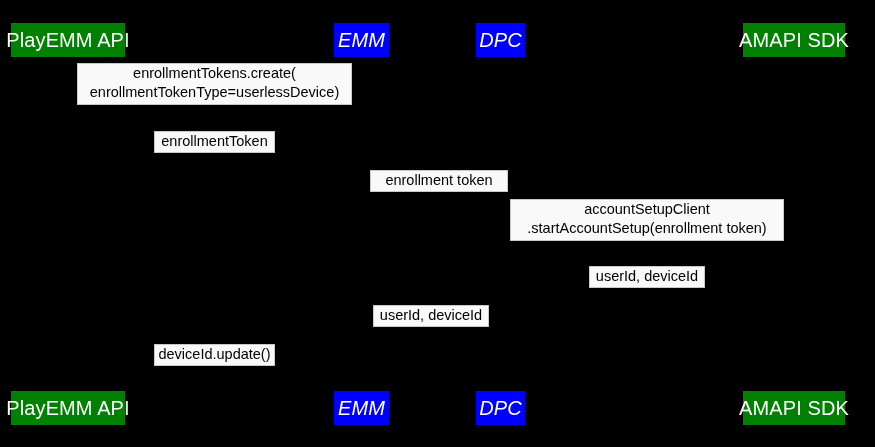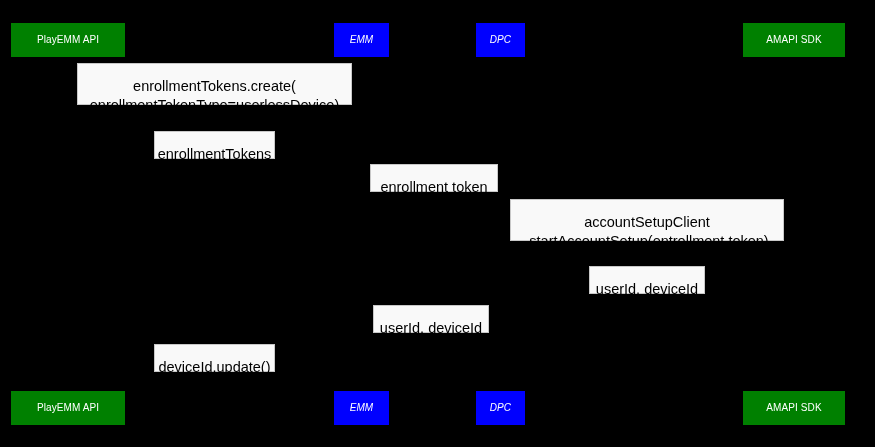--- a/index.html
+++ b/index.html
@@ -18,21 +18,21 @@
   }
 
   
   .participant {
     position: absolute;
     box-sizing: border-box;
     display: flex;
     align-items: center;
     justify-content: center;
     color: #ffffff;
-    font-size: 10px;
+    font-size: 20px;
     line-height: 1;
     white-space: nowrap;
     letter-spacing: 0.1px;
   }
   .participant.green { background: #008000; }
   .participant.blue  { background: #0000ff; font-style: italic; }
 
   
   .lifeline {
     position: absolute;
@@ -59,21 +59,21 @@
   
   .msg-label {
     position: absolute;
     box-sizing: border-box;
     background: #f9f9f9;
     border: 1px solid #c8c8c8;
     color: #000000;
     font-size: 14.5px;
     line-height: 19px;
     text-align: center;
-    padding: 13px 2px;
+    padding: 0 2px;
     white-space: pre;
   }
 </style>
 </head>
 <body>
 
 <div id="canvas">
 
   <div id="lifelines">
       <div class="lifeline" style="left: 68px; top: 57px; height: 334px;"></div>
@@ -102,24 +102,24 @@
   <div id="participants-top">
       <div class="participant green" style="left: 11px; top: 23px; width: 114px; height: 34px; background: rgb(0, 128, 0);">PlayEMM API</div>
       <div class="participant blue" style="left: 334px; top: 23px; width: 55px; height: 34px; background: rgb(0, 0, 255);">EMM</div>
       <div class="participant blue" style="left: 476px; top: 23px; width: 49px; height: 34px; background: rgb(0, 0, 255);">DPC</div>
       <div class="participant green" style="left: 743px; top: 23px; width: 102px; height: 34px; background: rgb(0, 128, 0);">AMAPI SDK</div>
     </div>
 
   <div id="messages">
       <div class="msg-label" style="left: 77px; top: 63px; width: 275px; height: 42px;">enrollmentTokens.create(
 enrollmentTokenType=userlessDevice)</div>
-      <div class="msg-label" style="left: 154px; top: 131px; width: 121px; height: 22px;">enrollmentTokens</div>
-      <div class="msg-label" style="left: 370px; top: 164px; width: 128px; height: 22px;">enrollment token</div>
+      <div class="msg-label" style="left: 154px; top: 131px; width: 121px; height: 22px;">enrollmentToken</div>
+      <div class="msg-label" style="left: 370px; top: 170px; width: 138px; height: 22px;">enrollment token</div>
       <div class="msg-label" style="left: 510px; top: 199px; width: 274px; height: 42px;">accountSetupClient
-.startAccountSetup(entrollment token)</div>
+.startAccountSetup(enrollment token)</div>
       <div class="msg-label" style="left: 589px; top: 266px; width: 116px; height: 22px;">userId, deviceId</div>
       <div class="msg-label" style="left: 373px; top: 305px; width: 116px; height: 22px;">userId, deviceId</div>
       <div class="msg-label" style="left: 154px; top: 344px; width: 121px; height: 22px;">deviceId.update()</div>
     </div>
 
   <div id="participants-bottom">
       <div class="participant green" style="left: 11px; top: 391px; width: 114px; height: 34px; background: rgb(0, 128, 0);">PlayEMM API</div>
       <div class="participant blue" style="left: 334px; top: 391px; width: 55px; height: 34px; background: rgb(0, 0, 255);">EMM</div>
       <div class="participant blue" style="left: 476px; top: 391px; width: 49px; height: 34px; background: rgb(0, 0, 255);">DPC</div>
       <div class="participant green" style="left: 743px; top: 391px; width: 102px; height: 34px; background: rgb(0, 128, 0);">AMAPI SDK</div>

